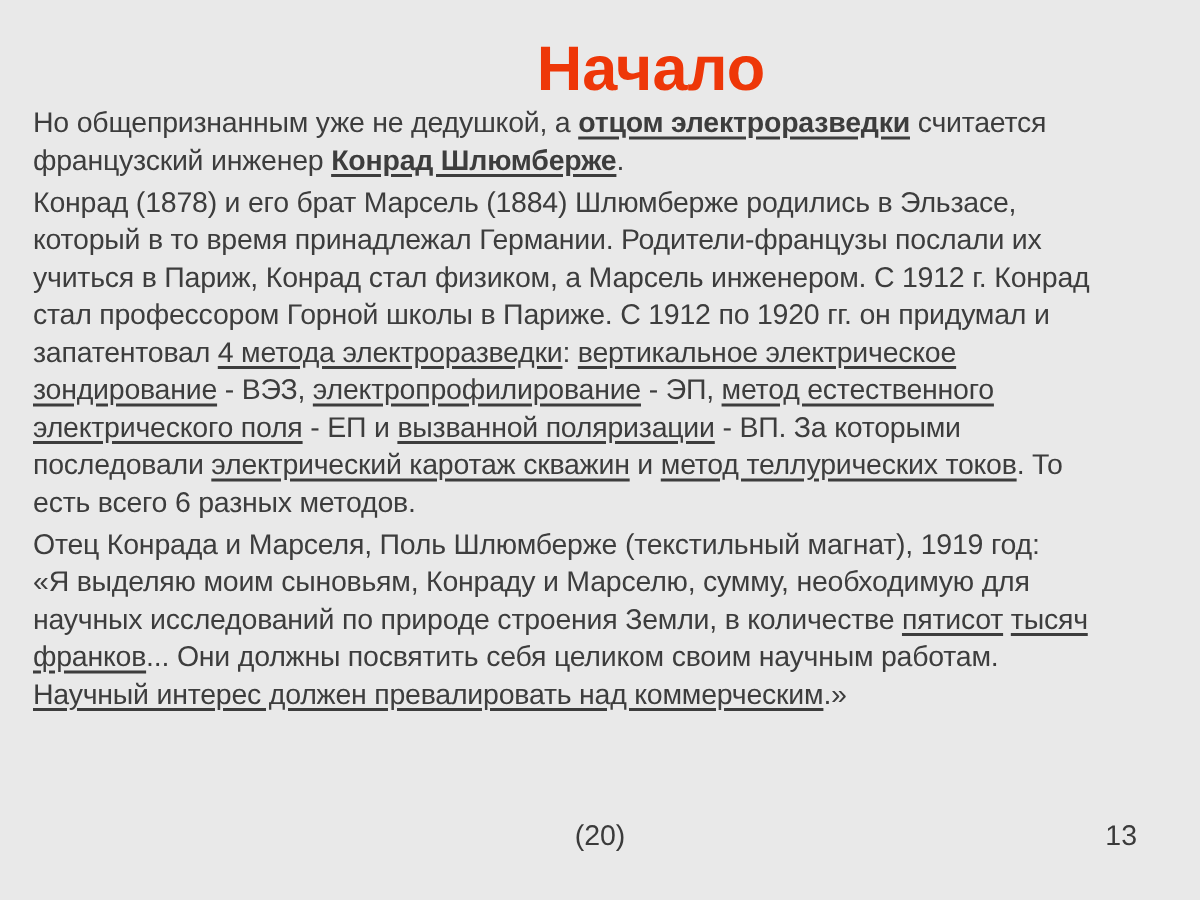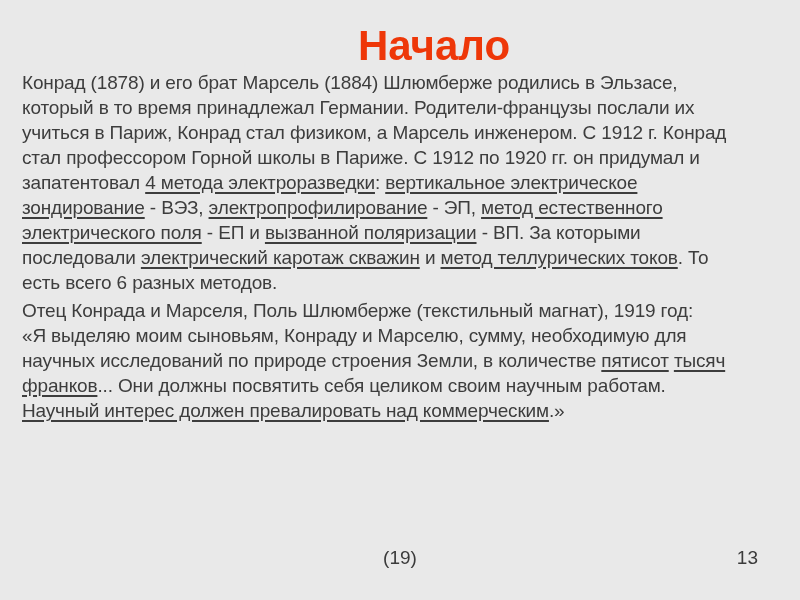--- a/index.html
+++ b/index.html
@@ -65,20 +65,21 @@
     color: var(--footer-color);
   }
 </style>
 </head>
 <body>
 
 <div class="slide">
   <h1 class="slide-title">Начало</h1>
 
   <div class="slide-body" id="slide-body">
+      <p><span>Но общепризнанным уже не дедушкой, а </span><span class="run-bold run-underline">отцом электроразведки</span><span> считается<br>французский инженер </span><span class="run-bold run-underline">Конрад Шлюмберже</span><span>.</span></p>
       <p><span>Конрад (1878) и его брат Марсель (1884) Шлюмберже родились в Эльзасе,<br>который в то время принадлежал Германии. Родители-французы послали их<br>учиться в Париж, Конрад стал физиком, а Марсель инженером. С 1912 г. Конрад<br>стал профессором Горной школы в Париже. С 1912 по 1920 гг. он придумал и<br>запатентовал </span><span class="run-underline">4 метода электроразведки</span><span>: </span><span class="run-underline">вертикальное электрическое<br>зондирование</span><span> - ВЭЗ, </span><span class="run-underline">электропрофилирование</span><span> - ЭП, </span><span class="run-underline">метод естественного<br>электрического поля</span><span> - ЕП и </span><span class="run-underline">вызванной поляризации</span><span> - ВП. За которыми<br>последовали </span><span class="run-underline">электрический каротаж скважин</span><span> и </span><span class="run-underline">метод теллурических токов</span><span>. То<br>есть всего 6 разных методов.</span></p>
       <p><span>Отец Конрада и Марселя, Поль Шлюмберже (текстильный магнат), 1919 год:<br>«Я выделяю моим сыновьям, Конраду и Марселю, сумму, необходимую для<br>научных исследований по природе строения Земли, в количестве </span><span class="run-underline">пятисот</span><span> </span><span class="run-underline">тысяч<br>франков</span><span>... Они должны посвятить себя целиком своим научным работам.<br></span><span class="run-underline">Научный интерес должен превалировать над коммерческим</span><span>.»</span></p>
     </div>
 
-  <div class="footer-counter">(19)</div>
+  <div class="footer-counter">(20)</div>
 
   <div class="footer-page-number">13</div>
 </div>
 
 </body></html>

